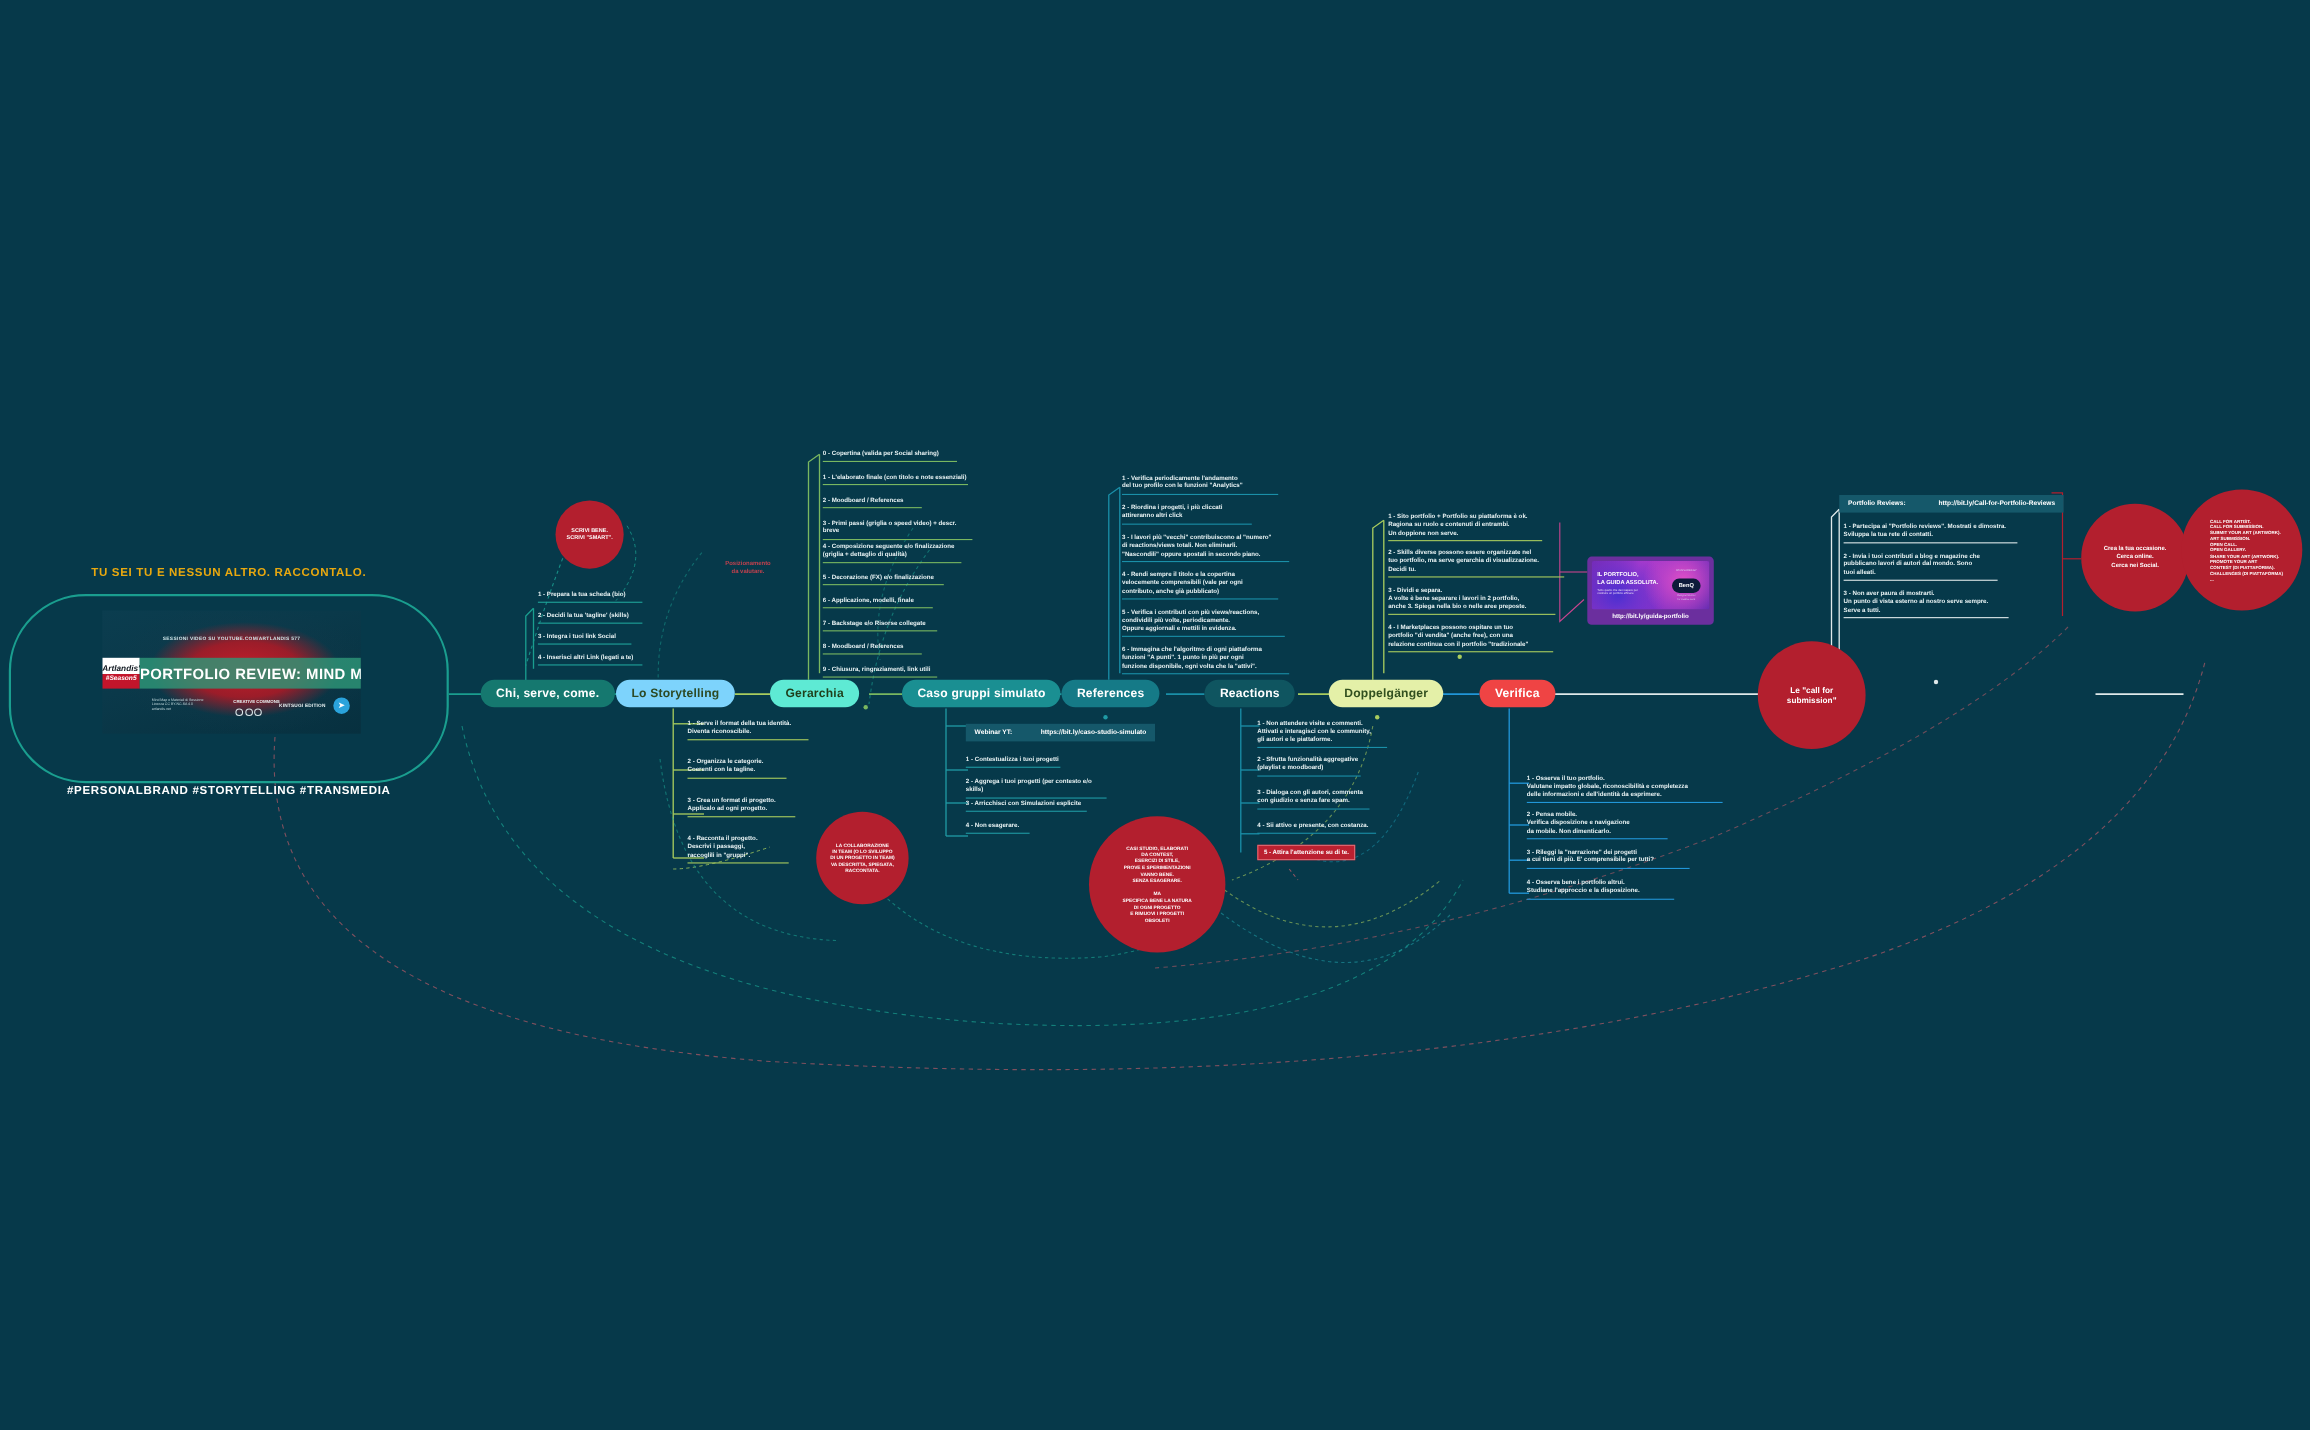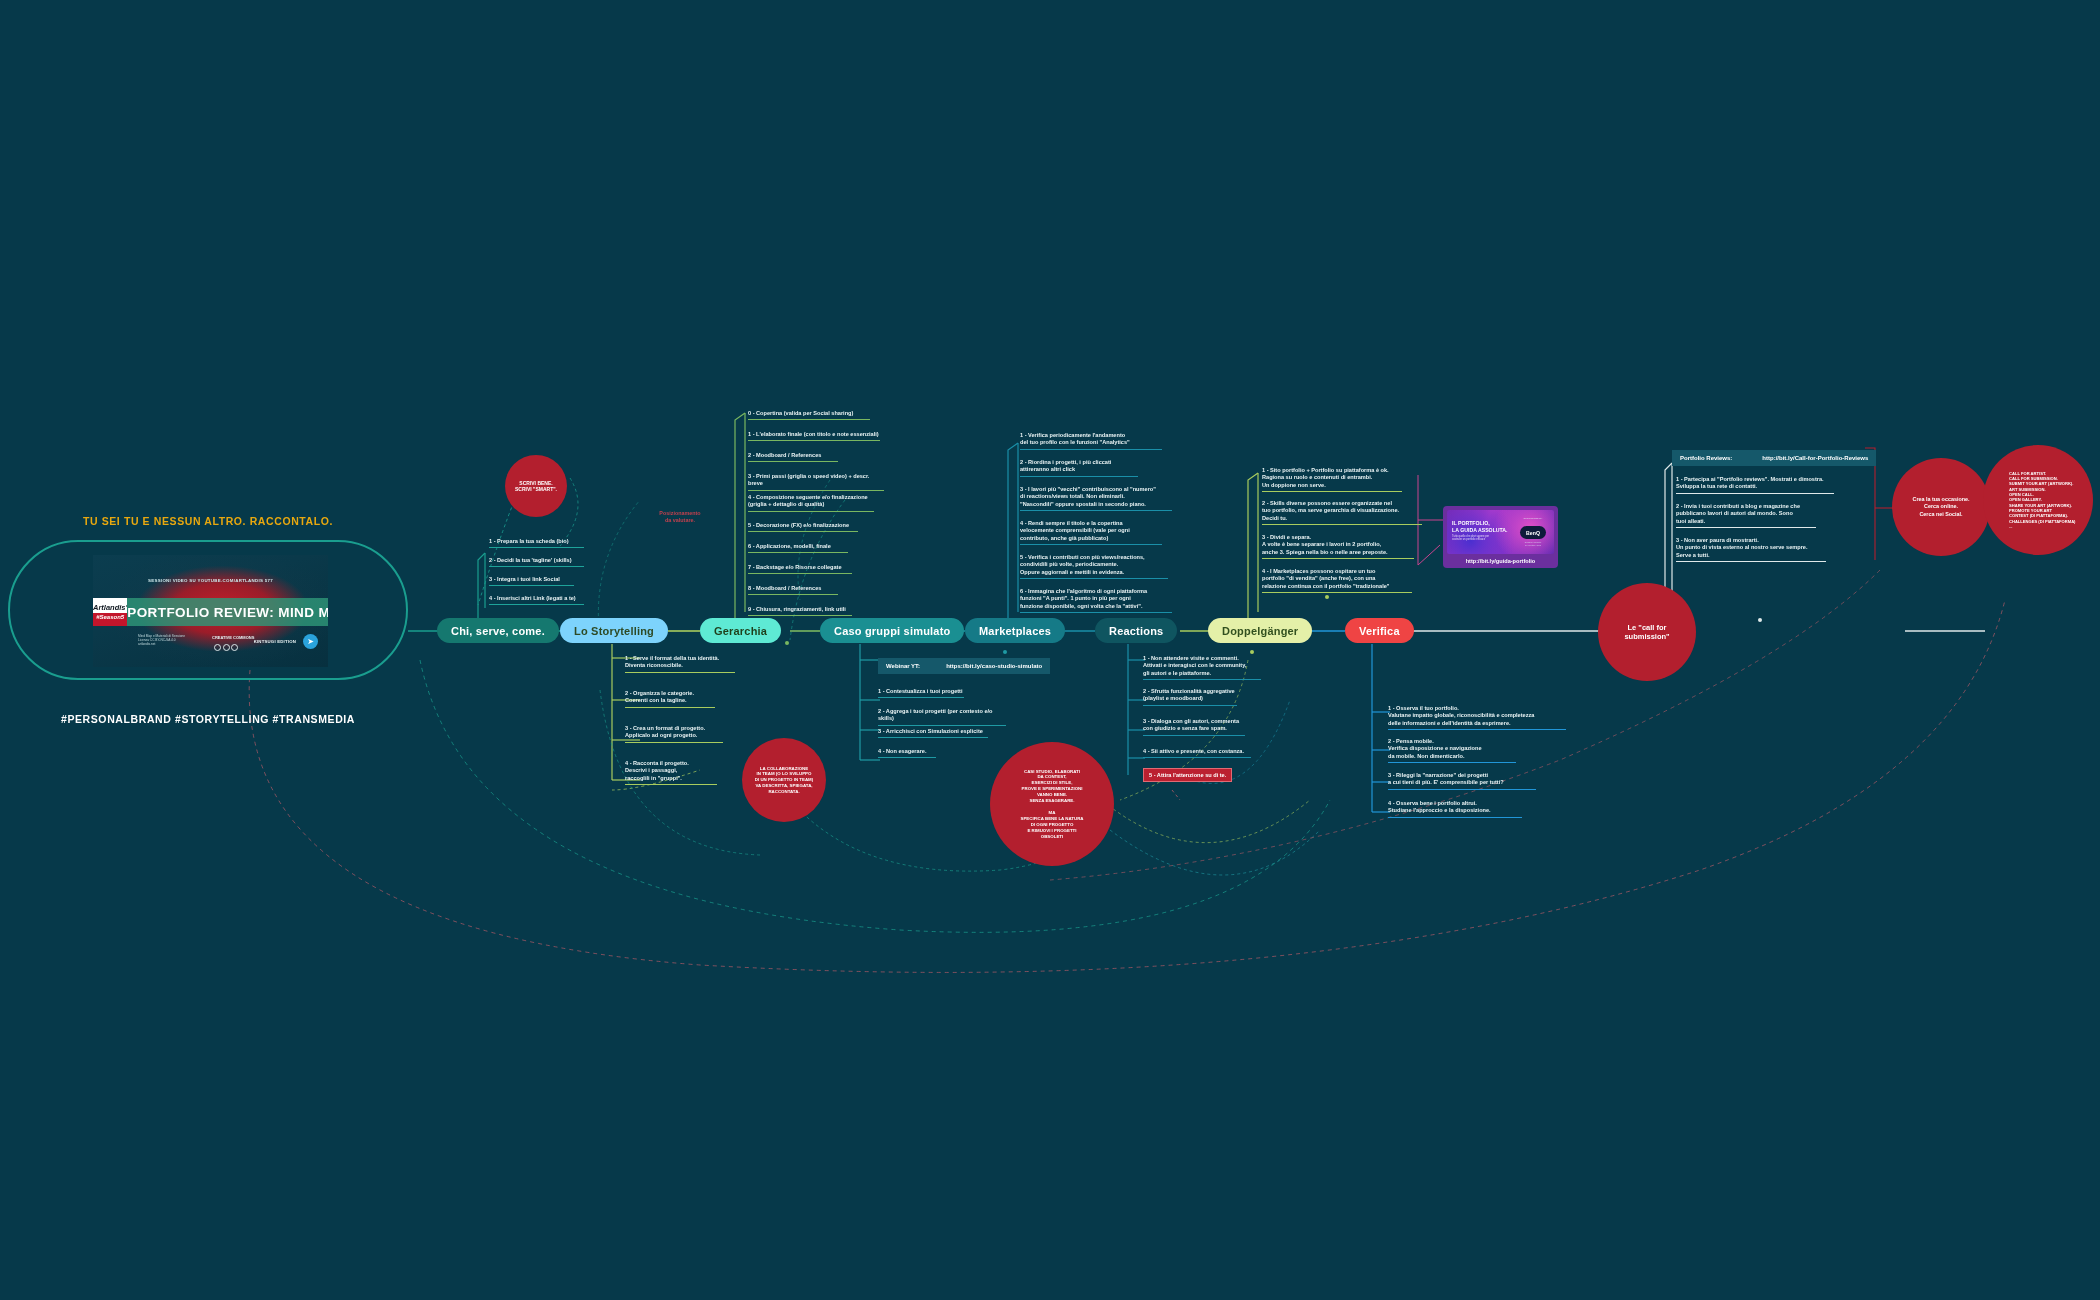--- a/index.html
+++ b/index.html
@@ -7,21 +7,21 @@
   body {
     background:#06394a;
     font-family:"Liberation Sans", sans-serif;
     color:#ffffff;
     position:relative;
   }
   #canvas { position:absolute; left:0; top:0; width:2100px; height:1300px; }
   svg.lines { position:absolute; left:0; top:0; width:2100px; height:1300px; pointer-events:none; }
 
   
-  .center-wrap { position:absolute; left:8px; top:540px; width:400px; height:140px; }
+  .center-wrap { position:absolute; left:8px; top:540px; width:400px; height:172px; }
   .center-pill {
     position:absolute; inset:0;
     border:2px solid #1a9e8f;
     border-radius:70px;
     background:transparent;
   }
   .center-card {
     position:absolute; left:85px; top:15px; width:235px; height:112px;
     background:
       radial-gradient(ellipse 120px 60px at 55% 48%, rgba(206,28,40,0.95) 0%, rgba(180,24,36,0.85) 42%, rgba(20,58,74,0.2) 72%, rgba(8,60,76,0) 100%),
@@ -258,21 +258,21 @@
       </div>
     </div>
   </div>
 
   <div class="center-bottom-label">#PERSONALBRAND #STORYTELLING #TRANSMEDIA</div>
 
   <div class="topic t-teal" style="left:437px; top:618px;">Chi, serve, come.</div>
   <div class="topic t-lime" style="left:560px; top:618px;">Lo Storytelling</div>
   <div class="topic t-green" style="left:700px; top:618px;">Gerarchia</div>
   <div class="topic t-teal2" style="left:820px; top:618px;">Caso gruppi simulato</div>
-  <div class="topic t-teal3" style="left:965px; top:618px;">Marketplaces</div>
+  <div class="topic t-teal3" style="left:965px; top:618px;">References</div>
   <div class="topic t-dark" style="left:1095px;top:618px;">Reactions</div>
   <div class="topic t-lime2" style="left:1208px;top:618px;">Doppelgänger</div>
   <div class="topic t-blue" style="left:1345px;top:618px;">Verifica</div>
 
   <div class="leaf u-teal" style="left:489px; top:538px; width:95px;">1 -  Prepara la tua scheda (bio)</div>
   <div class="leaf u-teal" style="left:489px; top:557px; width:95px;">2 - Decidi la tua 'tagline' (skills)</div>
   <div class="leaf u-teal" style="left:489px; top:576px; width:85px;">3 - Integra i tuoi link Social</div>
   <div class="leaf u-teal" style="left:489px; top:595px; width:95px;">4 - Inserisci altri Link (legati a te)</div>
 
   <div class="circle" style="left:505px; top:455px; width:62px; height:62px; font-size:5px; line-height:6.5px; white-space:pre-line;">SCRIVI BENE.

